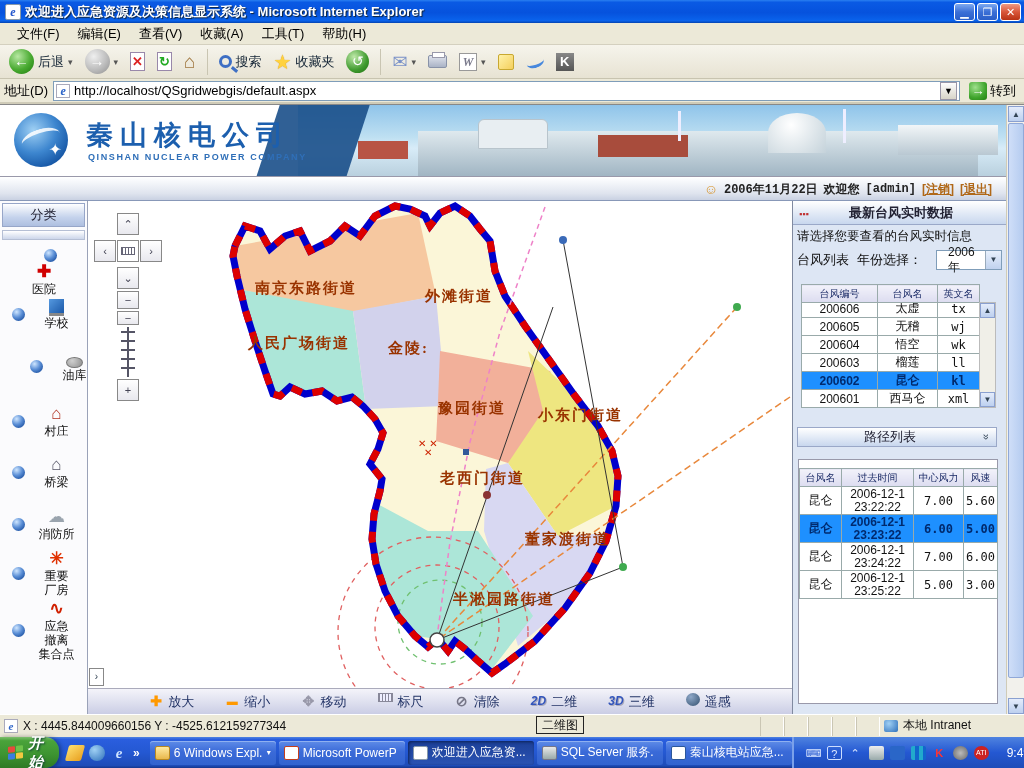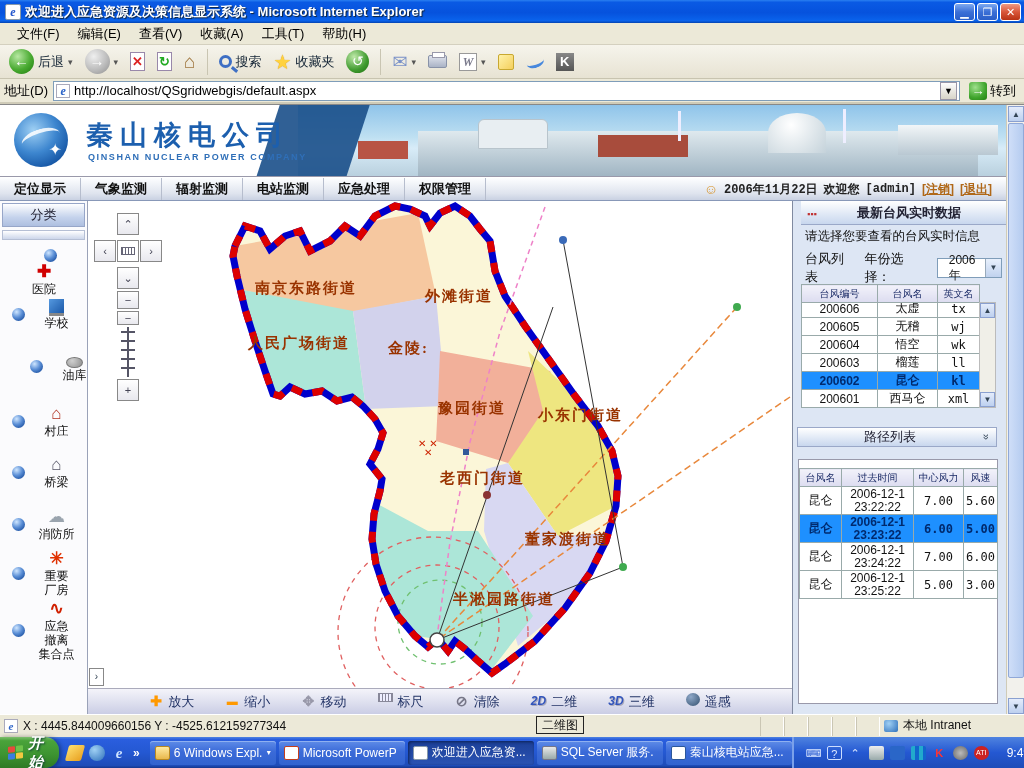--- a/index.html
+++ b/index.html
@@ -131,21 +131,21 @@
   .icon-zoomin::before { content:"✚"; color:#f90; font-size:14px; }
   .icon-zoomout::before { content:"▬"; color:#f90; font-size:11px; }
   .icon-pan::before { content:"✥"; color:#99a; font-size:14px; }
   .icon-ruler2 { width:15px; height:9px; border:1px solid #889; background:repeating-linear-gradient(90deg,#889 0 1px,#eef 1px 3px); }
   .icon-clear::before { content:"⊘"; color:#778; font-size:14px; }
   .icon-2d::before { content:"2D"; color:#3355bb; font:italic bold 12px "Liberation Sans",sans-serif; text-shadow:1px 1px 0 #aab; }
   .icon-3d::before { content:"3D"; color:#3355bb; font:italic bold 12px "Liberation Sans",sans-serif; text-shadow:1px 1px 0 #aab; }
   .icon-remote { width:13px; height:13px; border-radius:50%; background:radial-gradient(circle at 35% 30%,#8fa8c8,#33506e); }
 
   
-  .rightpanel { position:absolute; left:792px; top:0; width:214px; height:514px; background:#dde6f4; border-left:1px solid #808aa0;padding-left:8px; }
+  .rightpanel { position:absolute; left:792px; top:0; width:214px; height:514px; background:#dde6f4; border-left:1px solid #808aa0; }
   .rp-title { height:24px; background:linear-gradient(180deg,#ffffff,#c8d7ee); border-bottom:1px solid #9aa8c8;
     display:flex; align-items:center; padding:0 6px; }
   .org-ico { width:14px; height:12px; margin-right:36px; position:relative; }
   .org-ico::before { content:"▪▪▪"; position:absolute; left:0; top:2px; color:#c03030; font-size:9px; letter-spacing:0; }
   .rp-title-text { font-size:13px; font-weight:bold; color:#223; }
   .rp-subtitle { padding:3px 4px 2px 4px; font-size:12.5px; color:#111; }
   .rp-selrow { display:flex; align-items:center; gap:8px; padding:3px 4px; font-size:13px; color:#111; }
   .year-select { margin-left:auto; width:66px; height:20px; background:#fff; border:1px solid #7f9db9; display:flex; align-items:center; }
   .year-select span { flex:1; padding-left:3px; font-size:12px;margin-left:8px; }
   .year-select i { width:16px; height:18px; background:linear-gradient(#e8f0fc,#c0d2ee); border-left:1px solid #9ab; font-size:8px;
@@ -340,29 +340,20 @@
         <div class="bp" style="left:600px;top:20px;width:100px;height:30px;background:linear-gradient(#f2f6f8,#b9c8d2);"></div>
         <div class="bp" style="left:380px;top:6px;width:3px;height:30px;background:#eef;"></div>
         <div class="bp" style="left:545px;top:4px;width:3px;height:34px;background:#eef;"></div>
       </div>
       <div class="logo-circle"></div>
       <div class="company-cn">秦山核电公司</div>
       <div class="company-en">QINSHAN NUCLEAR POWER COMPANY</div>
     </div>
 
     <div class="navbar">
-      <div style="display:flex;height:100%;">
-
-      <div class="nav-tab">定位显示</div>
-          <div class="nav-tab">气象监测</div>
-          <div class="nav-tab">辐射监测</div>
-          <div class="nav-tab">电站监测</div>
-          <div class="nav-tab">应急处理</div>
-          <div class="nav-tab">权限管理</div>
-        </div>
       <div class="nav-right">
         <span class="user-ico">☺</span>
         <span class="nav-date">2006年11月22日</span>
         <span class="nav-date">欢迎您</span>
         <span class="nav-date">[admin]</span>
         <span class="nav-link">[注销]</span>
         <span class="nav-link">[退出]</span>
       </div>
     </div>
 

